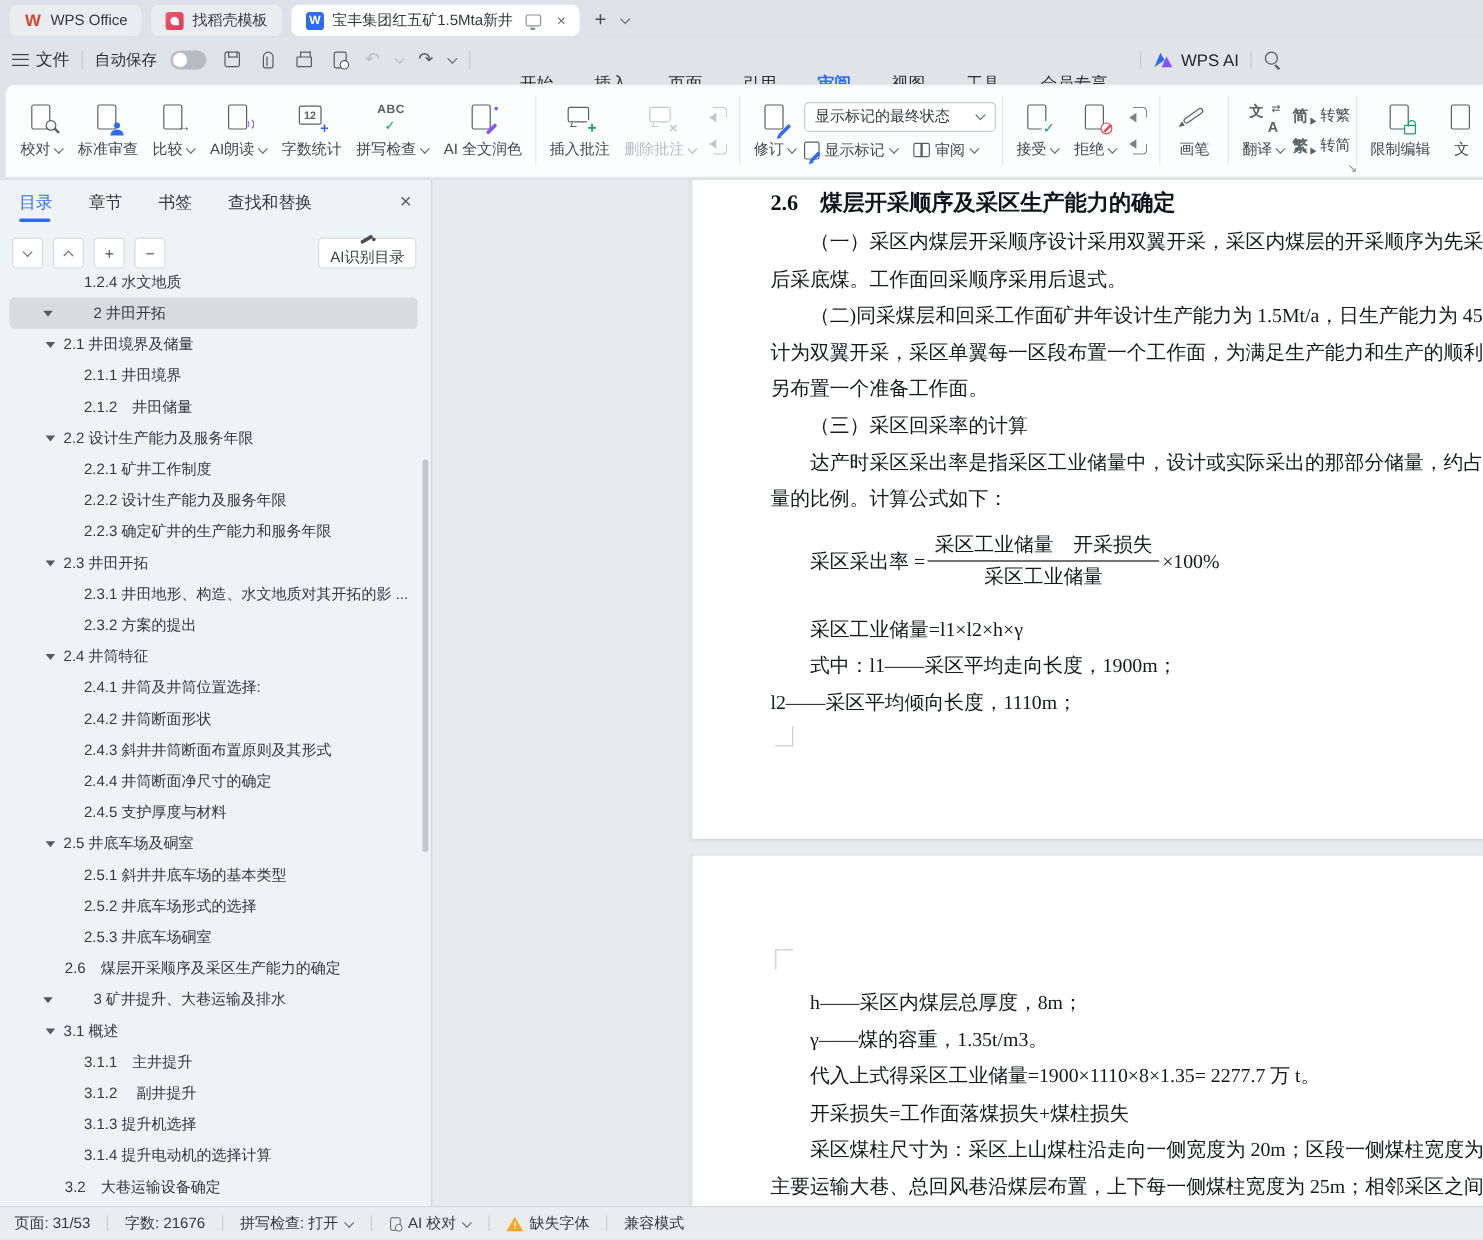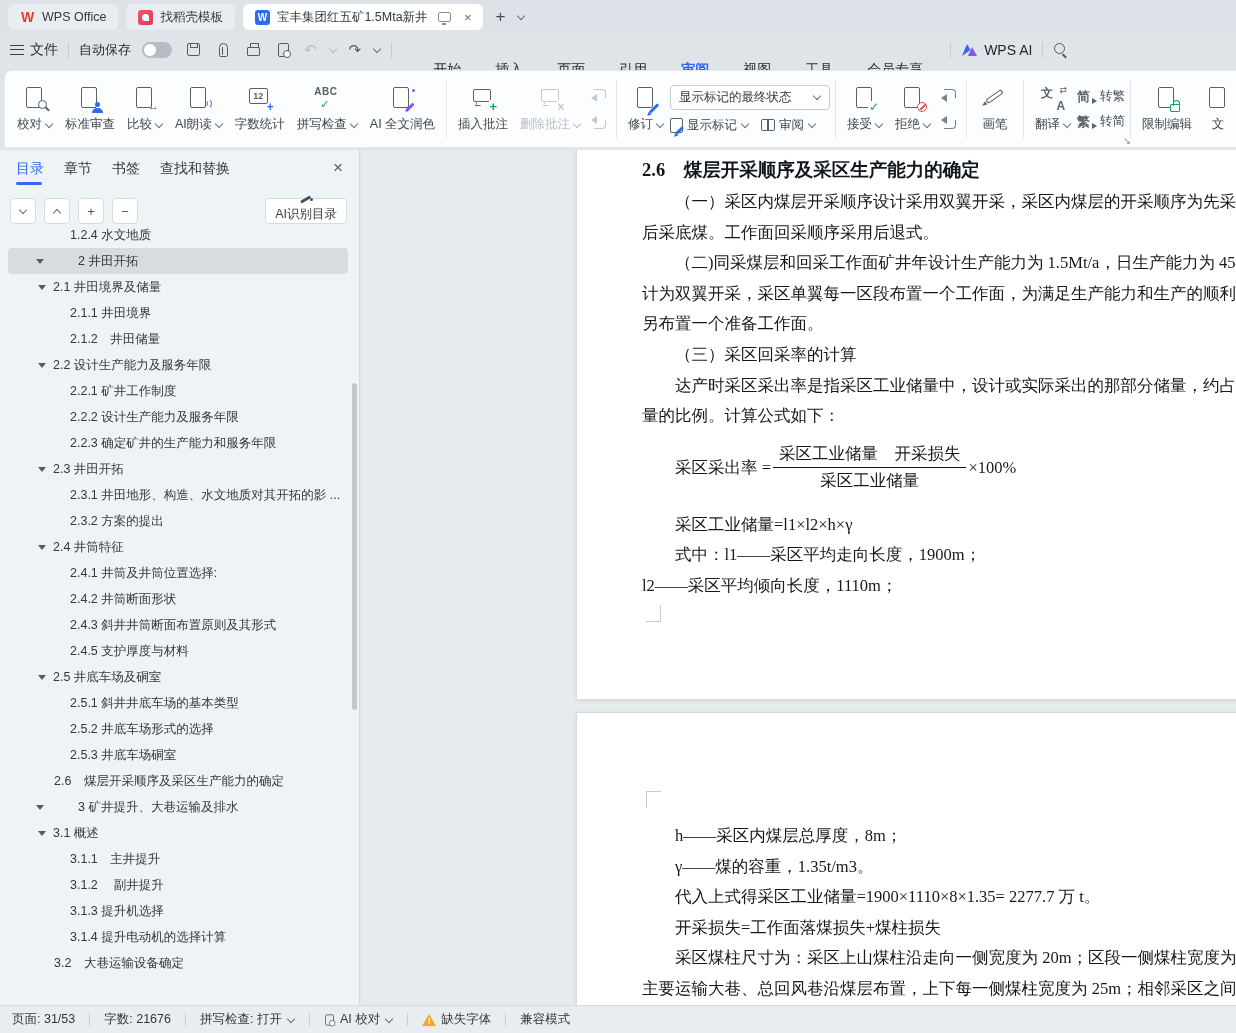--- a/index.html
+++ b/index.html
@@ -110,21 +110,21 @@
   .sb { display:flex; align-items:center; gap:4px; font-size:12.5px; color:#41464b; white-space:nowrap; }
   .mdoc { width:13px; height:15px; border:1.5px solid #596066; border-radius:2px; position:relative; background:#fff; }
   .mdoc .pencil { width:9px; height:2.5px; right:-2px; bottom:0; }
   .pane { width:14px; height:12px; border:1.5px solid #596066; border-radius:2px; position:relative; }
   .pane::after { content:""; position:absolute; left:5px; top:0; width:1.5px; height:100%; background:#596066; }
   .launcher { position:absolute; font-size:10px; color:#8a9097; }
 
   
   .main { position:absolute; left:0; top:150px; width:1236px; height:855px; }
   .sidebar { position:absolute; left:0; top:0; width:360px; height:855px; background:#eef3f5; border-right:1px solid #d4dadd; }
-  .sb-tabs { display:flex; gap:20px; padding:0 16px; height:38px; font-size:14px; color:#33383d; position:relative; }
+  .sb-tabs { display:flex; gap:30px; padding:0 16px; height:38px; font-size:14px; color:#33383d; position:relative; }
   .sb-tab { position:relative; height:38px; display:flex; align-items:center; }
   .sb-tab.active { color:#2e6bf2; }
   .sb-tab.active::after { content:""; position:absolute; left:0; bottom:3px; width:26px; height:3px; background:#2e6bf2; border-radius:2px; }
   .sb-close { position:absolute; right:16px; top:8px; font-size:17px; color:#5a6066; }
   .sb-controls { display:flex; align-items:center; padding:10px 12px 8px 10px; gap:8px; }
   .sq { width:26px; height:26px; background:#fff; border:1px solid #d7dce0; border-radius:4px; display:flex; align-items:center; justify-content:center; font-size:13px; color:#4a4f55; }
   .ai-rec { margin-left:auto; height:26px; background:#fff; border:1px solid #d7dce0; border-radius:4px; display:flex; align-items:center; gap:5px; padding:0 9px; font-size:12.5px; color:#3c4043;flex-direction:column; }
   .ai-pen { width:13px; height:11px; position:relative; }
   .ai-pen::before { content:""; position:absolute; left:0; bottom:1px; width:11px; height:2.5px; background:#4a4f55; transform:rotate(-30deg); border-radius:1px; }
   .ai-pen::after { content:""; position:absolute; right:0; bottom:0; width:3px; height:3px; border-radius:50%; background:#4a4f55; }
@@ -523,20 +523,23 @@
           <span>2.4  井筒特征</span>
         </div>
         <div class="trow lv3">
           <span>2.4.1 井筒及井筒位置选择:</span>
         </div>
         <div class="trow lv3">
           <span>2.4.2  井筒断面形状</span>
         </div>
         <div class="trow lv3">
           <span>2.4.3  斜井井筒断面布置原则及其形式</span>
+        </div>
+        <div class="trow lv3">
+          <span>2.4.4  井筒断面净尺寸的确定</span>
         </div>
         <div class="trow lv3">
           <span>2.4.5  支护厚度与材料</span>
         </div>
         <div class="trow lv2">
           <span class="tri"></span>
           <span>2.5 井底车场及硐室</span>
         </div>
         <div class="trow lv3">
           <span>2.5.1  斜井井底车场的基本类型</span>

